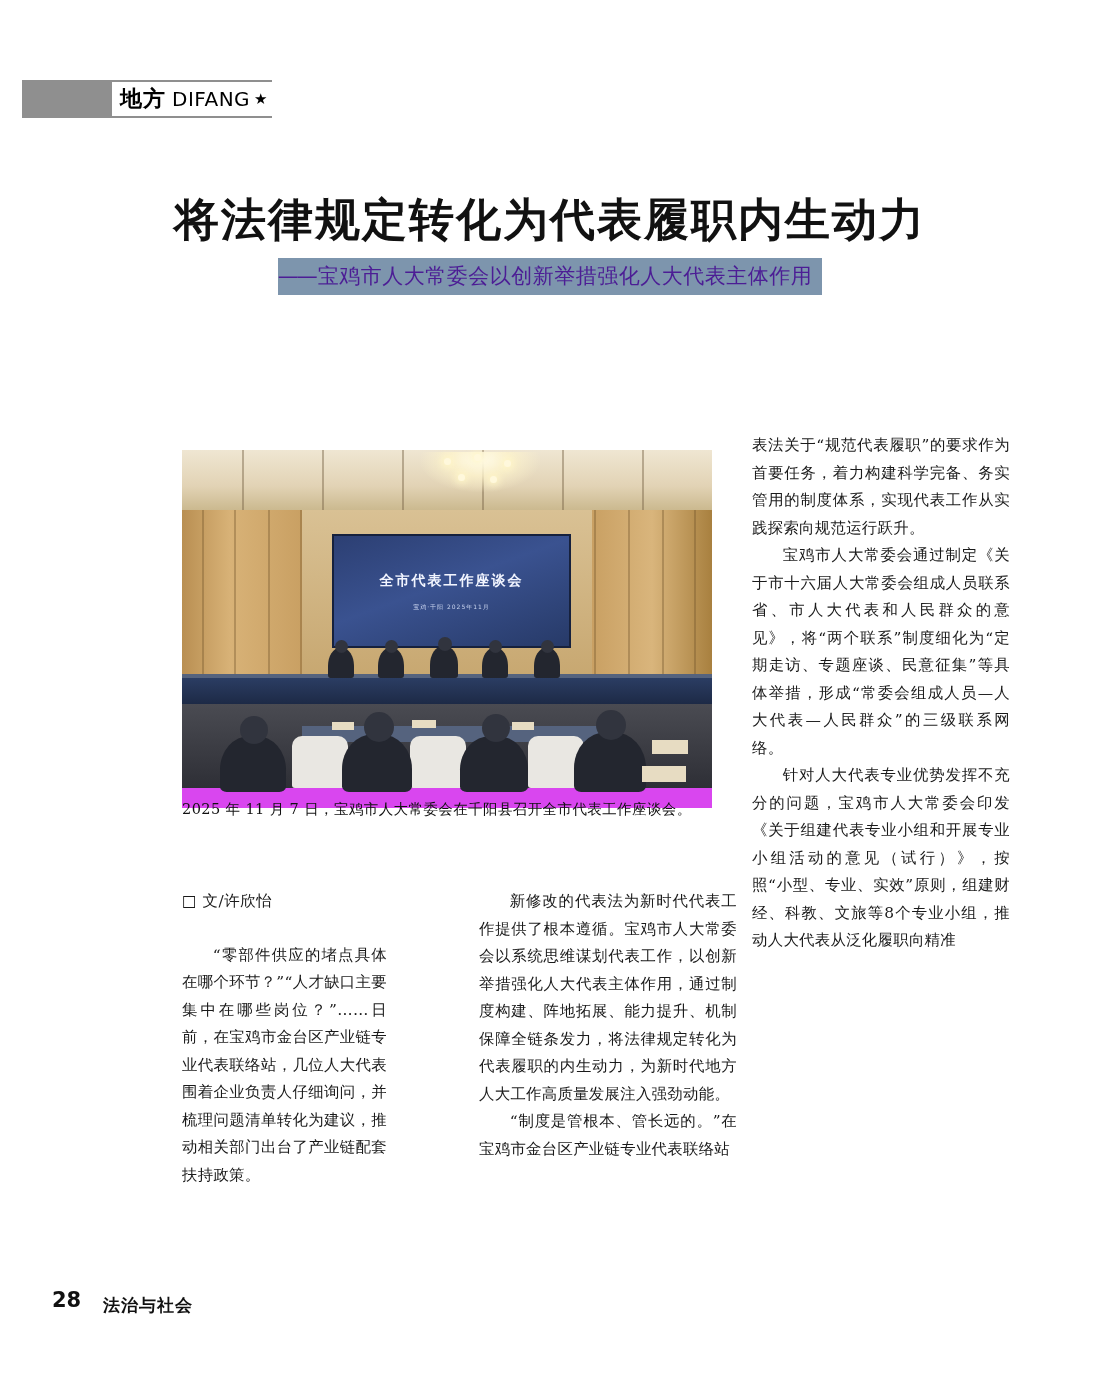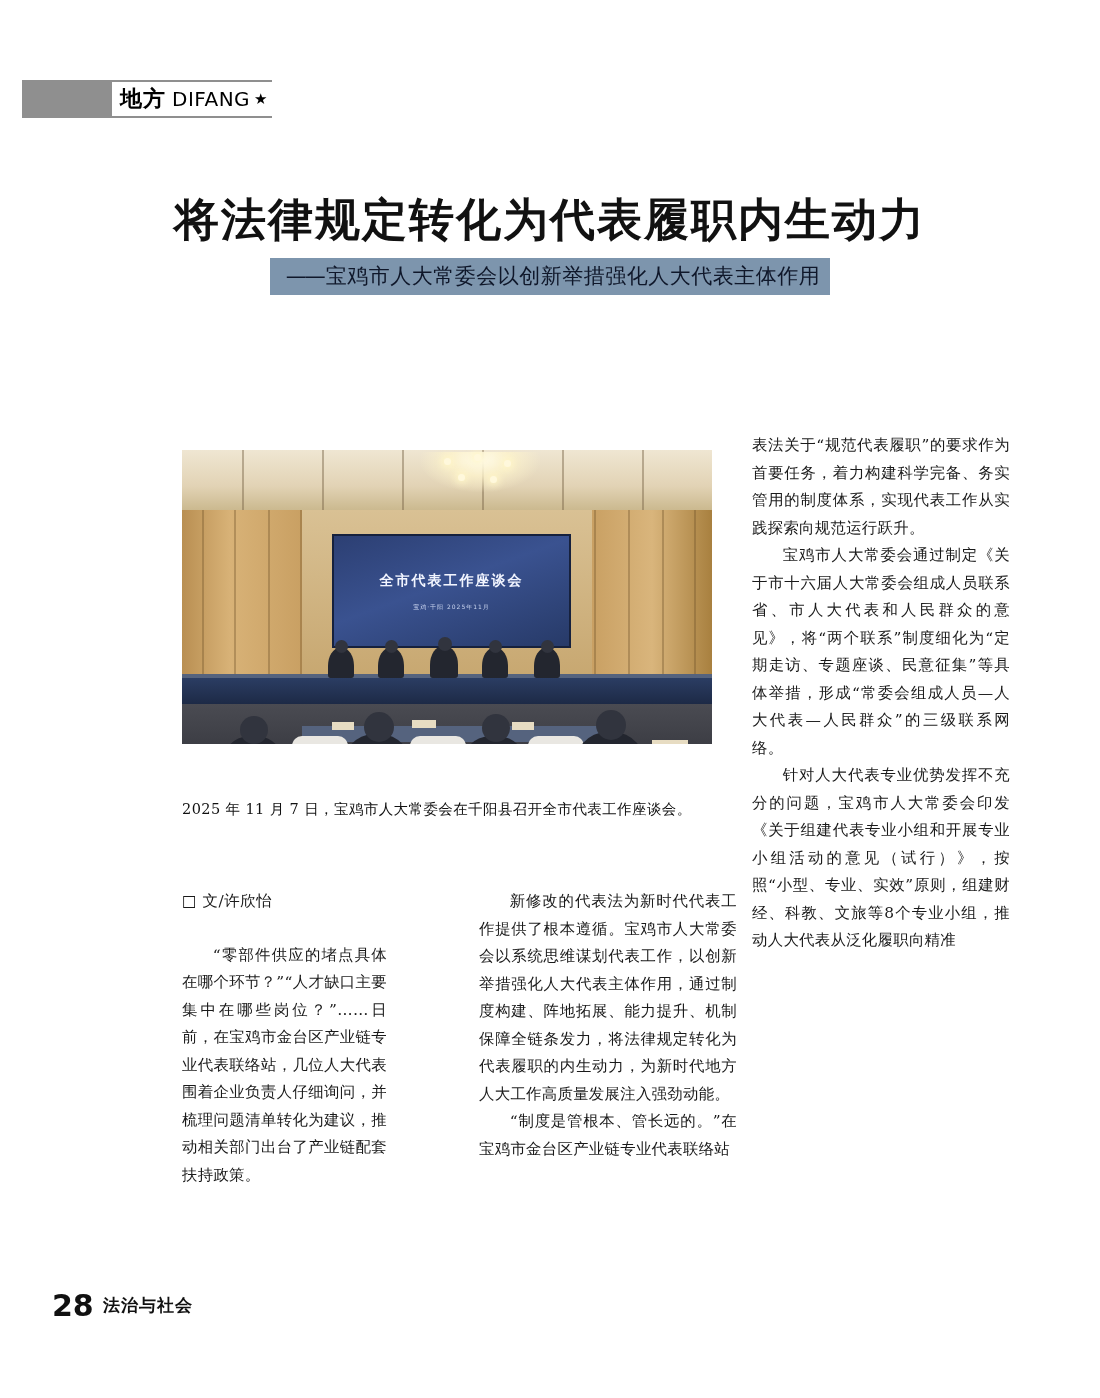--- a/index.html
+++ b/index.html
@@ -75,40 +75,40 @@
   .subtitle-wrap {
     position: absolute;
     left: 0;
     top: 258px;
     width: 1100px;
     text-align: center;
   }
   .subtitle-band {
     display: inline-block;
     background: #7d95ad;
-    color: #0f172a;
+    color: #4c1d95;
     font-family: "DejaVu Sans", "Liberation Sans", sans-serif;
     font-size: 21px;
     line-height: 30px;
-    padding: 3px 10px 4px 16px;
+    padding: 3px 10px 4px 0;
     letter-spacing: 0.5px;
     white-space: nowrap;
   }
   .subtitle-band .dash {
     letter-spacing: -2px;
     margin-right: 2px;
   }
 
   
   .photo {
     position: absolute;
     left: 182px;
     top: 450px;
     width: 530px;
-    height: 294px;
+    height: 358px;
     overflow: hidden;
     background: #d946ef;
   }
   .photo-inner { position: absolute; inset: 0; }
   
   .ph-ceiling {
     position: absolute; left: 0; top: 0; width: 530px; height: 60px;
     background: linear-gradient(180deg,#efe6d2 0%, #e2d3b5 60%, #cbb98f 100%);
   }
   .ph-ceil-line {
@@ -227,21 +227,21 @@
   }
   .sec-head .line2 { display: block; }
 
   
   .footer-num {
     position: absolute;
     left: 52px;
     top: 1288px;
     font-family: "DejaVu Sans", "Liberation Sans", sans-serif;
     font-weight: bold;
-    font-size: 30px;
+    font-size: 21px;
     color: #111;
   }
   .footer-text {
     position: absolute;
     left: 103px;
     top: 1294px;
     font-family: "DejaVu Sans", "Liberation Sans", sans-serif;
     font-weight: bold;
     font-size: 17px;
     color: #111;

